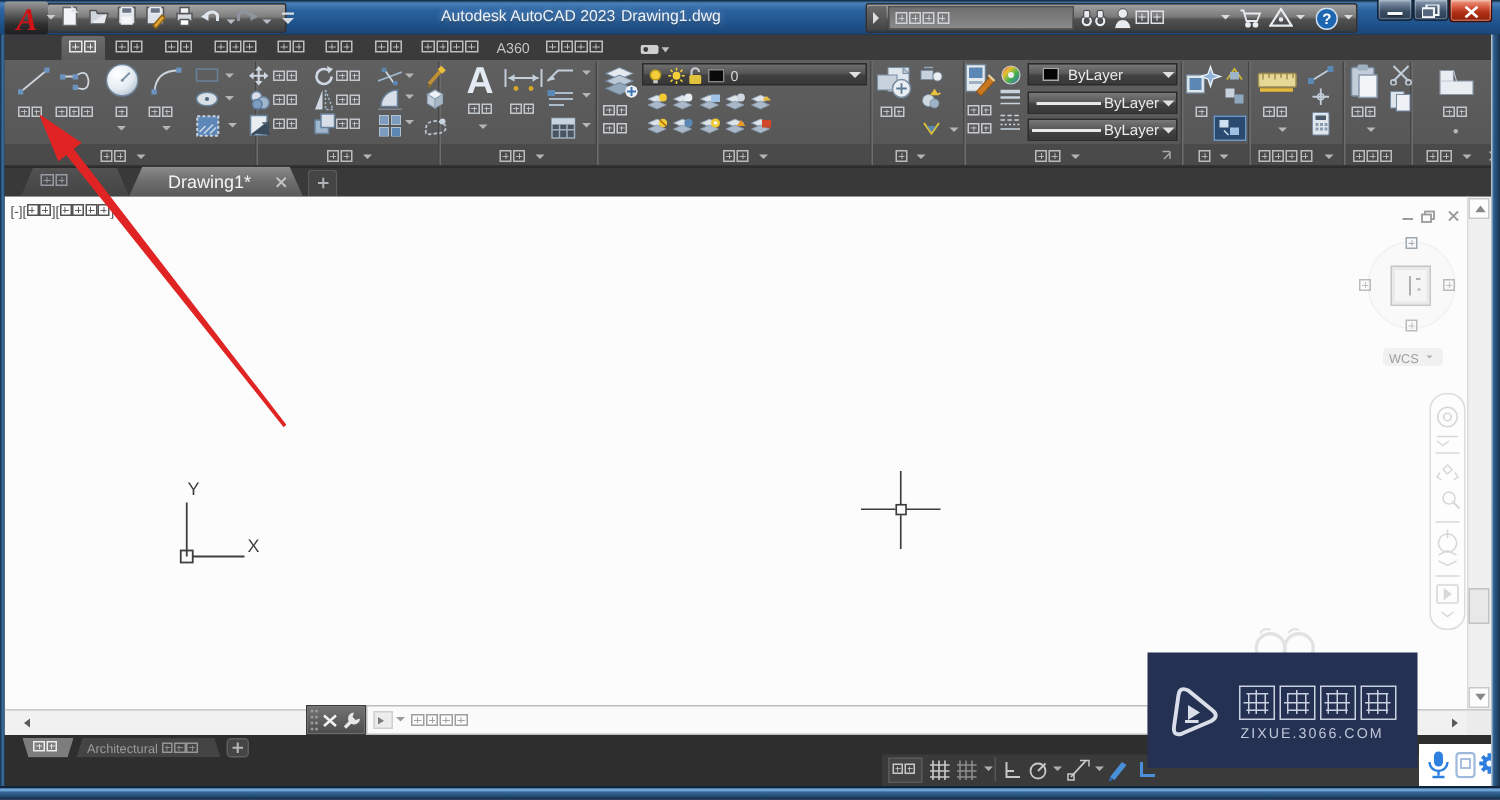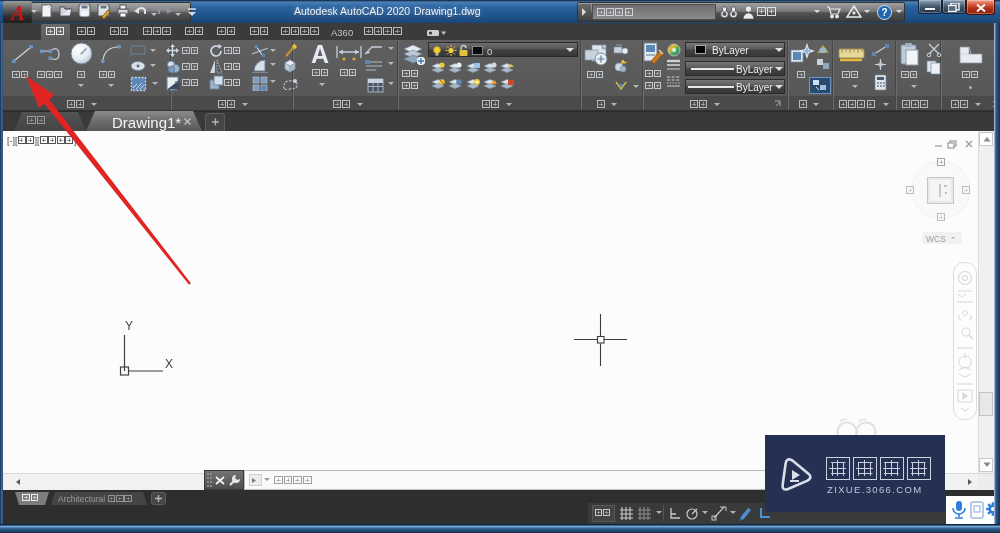--- a/index.html
+++ b/index.html
@@ -54,21 +54,21 @@
 <path d="M118 9 l3 3 3-3z" fill="#b9bfc8" stroke="none"></path>
 <path d="M134 6 q-5 -4 -8 0 l0 4" stroke="#8f959e" stroke-width="2" fill="none"></path>
       <path d="M139 7 l-5 -3 0 6 z" fill="#8f959e" stroke="none"></path>
 <path d="M142 9 l3 3 3-3z" fill="#b9bfc8" stroke="none"></path>
 <g stroke="#d7dce3">
         <path d="M155 5 h8" stroke-width="1.5"></path>
         <path d="M155 8 l4 4 4-4z" fill="#d7dce3" stroke="none"></path>
       </g>
 </g>
   </svg>
-<div class="a" style="left:294px;top:5px;white-space:nowrap;height:14px;color:#eef3f8;font-size:10.5px;text-shadow:0 0 4px #8ab4de,0 1px 2px #0008">Autodesk AutoCAD 2020</div>
+<div class="a" style="left:294px;top:5px;white-space:nowrap;height:14px;color:#eef3f8;font-size:10.5px;text-shadow:0 0 4px #8ab4de,0 1px 2px #0008">Autodesk AutoCAD 2023</div>
 <div class="a" style="left:414px;top:5px;white-space:nowrap;height:14px;color:#eef3f8;font-size:10.5px;text-shadow:0 0 4px #8ab4de,0 1px 2px #0008">Drawing1.dwg</div>
 <div class="a" style="left:577px;top:2px;width:328px;height:20px;border-radius:2px;border:1px solid #333;background:linear-gradient(180deg,#a0a0a0 0%,#7a7a7a 45%,#525252 55%,#3c3c3c 100%)"></div>
 <div class="a" style="left:578px;top:4px;width:13px;height:16px;background:linear-gradient(180deg,#6a6a6a,#444);border-radius:2px 0 0 2px"></div>
 <svg class="a" style="left:580px;top:8px;" width="8" height="8" viewBox="0 0 8 8">
     <path d="M2 0l4 4-4 4z" fill="#ddd"></path>
   </svg>
 <div class="a" style="left:592px;top:4px;width:124px;height:16px;background:linear-gradient(180deg,#6f6f6f,#8a8a8a);border:1px solid #4e4e4e"></div>
 <div class="a cjkrow" style="left:597px;top:8px;font-size:9px;color:#d4d8dd;--g:0.12em"><i class="z"></i><i class="z"></i><i class="z"></i><i class="z"></i></div>
 <svg class="a" style="left:720px;top:6px;" width="18" height="13" viewBox="0 0 18 13">
     <g fill="#e8ecf1" stroke="#444" stroke-width=".7">
@@ -572,21 +572,21 @@
 <svg class="a" style="left:958px;top:45px;" width="26" height="20" viewBox="0 0 26 20">
     <path d="M2 2 h9 v7 h13 v9 H2z" fill="#e9edf2" stroke="#8a97a5" stroke-width=".8"></path>
     <path d="M2 9 h9 M11 2 l2 7" stroke="#c2cad2" stroke-width=".7" fill="none"></path>
   </svg>
 <div class="a cjkrow" style="left:962px;top:71px;font-size:8.5px;color:#c9ced4;--g:0.12em"><i class="z"></i><i class="z"></i></div>
 <div class="a" style="left:969px;top:86px;width:3px;height:3px;background:#b5b5b5;border-radius:50%"></div>
 <div class="a" style="left:0;top:111px;width:1000px;height:20px;background:#393939;border-top:1px solid #2b2b2b"></div>
 <div class="a" style="left:14px;top:112px;width:72px;height:19px;background:linear-gradient(180deg,#525252,#444);clip-path:polygon(8px 0,calc(100% - 8px) 0,100% 100%,0 100%);border-radius:3px 3px 0 0"></div>
 <div class="a cjkrow" style="left:27px;top:116px;font-size:9.5px;color:#9aa0a6;--g:0.12em"><i class="z"></i><i class="z"></i></div>
 <div class="a" style="left:86px;top:111px;width:116px;height:20px;background:linear-gradient(180deg,#8c8c8c 0%,#6f6f6f 45%,#595959 100%);clip-path:polygon(9px 0,calc(100% - 9px) 0,100% 100%,0 100%);border-radius:3px 3px 0 0"></div>
-<div class="a" style="left:112px;top:114px;width:80px;height:13px;color:#f4f4f4;font-size:15px">Drawing1*</div>
+<div class="a" style="left:112px;top:114px;width:80px;height:13px;color:#f4f4f4;font-size:12px">Drawing1*</div>
 <svg class="a" style="left:183px;top:117px;" width="9" height="9" viewBox="0 0 9 9">
     <path d="M1.5 1.5l6 6M7.5 1.5l-6 6" stroke="#c5c5c5" stroke-width="1.3"></path>
   </svg>
 <div class="a" style="left:205px;top:113px;width:20px;height:18px;background:#454545;border:1px solid #5c5c5c;border-bottom:none;border-radius:3px 3px 0 0"></div>
 <svg class="a" style="left:210px;top:117px;" width="11" height="10" viewBox="0 0 11 10">
     <path d="M5.5 1.5v7M2 5h7" stroke="#b0b4b8" stroke-width="1.3"></path>
   </svg>
 <div class="a" style="left:3px;top:131px;width:975px;height:342px;background:#fcfcfc"></div>
 <div class="a" style="left:7px;top:136px;font-size:9px;color:#4a4a4a;letter-spacing:0">[-][<span class="cjkrow" style="--g:.05em"><i class="z"></i><i class="z"></i></span>][<span class="cjkrow" style="--g:.05em"><i class="z"></i><i class="z"></i><i class="z"></i><i class="z"></i></span>]</div>
 <svg class="a" style="left:112px;top:318px;" width="70" height="62" viewBox="0 0 70 62">

